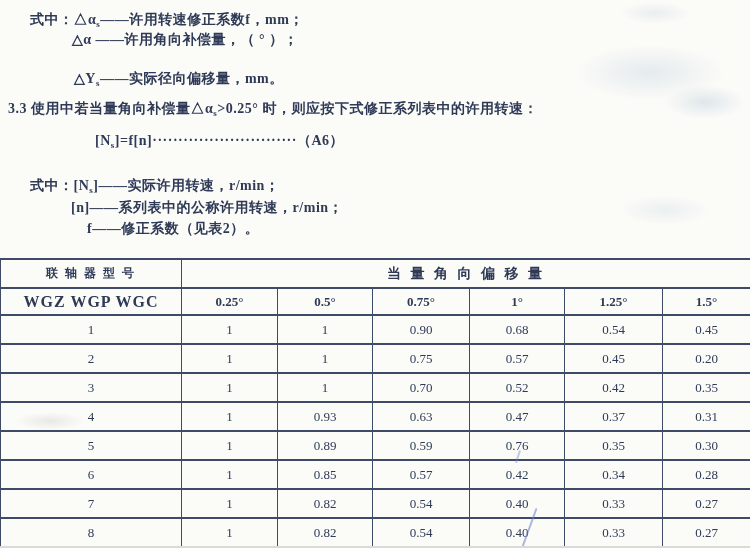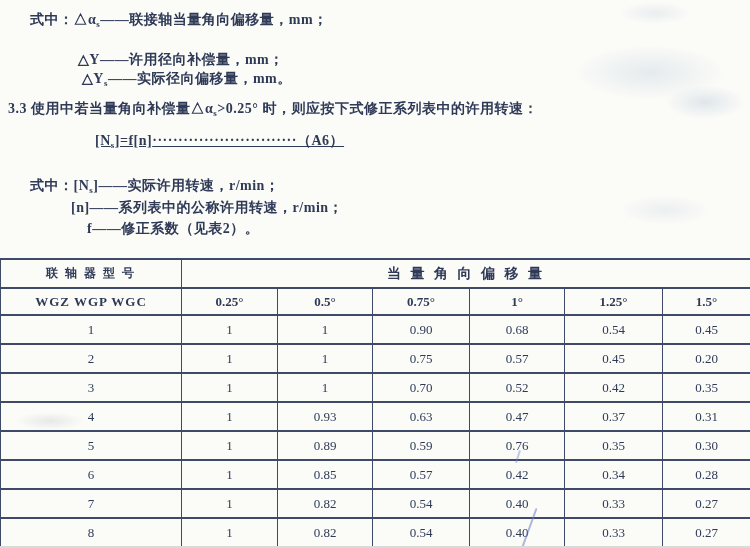--- a/index.html
+++ b/index.html
@@ -7,41 +7,41 @@
   #page {
     position:relative; width:750px; height:548px;
     background:var(--paper, #fbfbf8);
     color:var(--ink, #2f3a57);
     font-family:"Liberation Serif", serif;
     overflow:hidden;
   }
   .abs { position:absolute; white-space:nowrap; }
   .def  { font-size:14px; font-weight:bold; letter-spacing:0.5px; }
   .para { font-size:14px; font-weight:bold; letter-spacing:0.5px; }
-  .formula { font-size:14px; font-weight:bold; letter-spacing:0.5px;text-decoration:underline; }
+  .formula { font-size:14px; font-weight:bold; letter-spacing:0.5px; }
   sub.sm { font-size:9px; vertical-align:-3px; font-weight:inherit; }
 
   .caption {
     top:234px; left:0; width:690px; text-align:center;
     font-size:14px; font-weight:bold; letter-spacing:1px;
   }
 
   table.coef {
     position:absolute; top:258px; left:0; width:750px;
     border-collapse:collapse; table-layout:fixed;
   }
   table.coef th, table.coef td {
     border-style:solid;
     border-color:var(--table_border, #3e4a68);
     border-width:2px 1.5px;
     padding:0; text-align:center; vertical-align:middle;
   }
   th.group  { font-size:14px; font-weight:bold; letter-spacing:3px; height:27px; }
   th.colhdr { font-size:12px; font-weight:bold; letter-spacing:2px; height:27px; }
-  th.model  { font-size:13px; font-weight:bold; letter-spacing:1px; height:25px; }
+  th.model  { font-size:16px; font-weight:bold; letter-spacing:1px; height:25px; }
   th.angle  { font-size:13px; font-weight:bold; height:25px; }
   td.model-cell { font-size:13px; height:27px; }
   td.val        { font-size:13px; height:27px; }
 
   
   .smudge { position:absolute; pointer-events:none; }
   .sm1 { right:25px; top:45px;  width:150px; height:55px;
          background:radial-gradient(ellipse at center, rgba(176,196,214,0.30), rgba(176,196,214,0) 70%); }
   .sm2 { right:5px;  top:85px;  width:80px;  height:34px;
          background:radial-gradient(ellipse at center, rgba(170,192,210,0.35), rgba(170,192,210,0) 70%); }
@@ -62,26 +62,26 @@
 <body>
 
 <div id="page">
 
   <div class="smudge sm1"></div>
   <div class="smudge sm2"></div>
   <div class="smudge sm3"></div>
   <div class="smudge sm4"></div>
   <div class="smudge sm5"></div>
 
-  <div class="abs def" style="left:30px; top:11px;"><span>式中：</span><span>△α</span><sub class="sm">s</sub><span>——联接轴当量角向偏移量，mm；</span></div>
+  <div class="abs def" style="left:30px; top:11px;"><span>式中：</span><span>△α</span><sub class="sm">s</sub><span>——许用转速修正系数f，mm；</span></div>
+
+  <div class="abs def" style="left:72px; top:31px;"><span>△α </span><span>——许用角向补偿量，（ ° ）；</span></div>
 
 
-  <div class="abs def" style="left:78px; top:51px;"><span>△Y</span><span>——许用径向补偿量，mm；</span></div>
-
-  <div class="abs def" style="left:74px; top:70px;margin-left:8px;"><span>△Y</span><sub class="sm">s</sub><span>——实际径向偏移量，mm。</span></div>
+  <div class="abs def" style="left:74px; top:70px;"><span>△Y</span><sub class="sm">s</sub><span>——实际径向偏移量，mm。</span></div>
 
   <div class="abs para" style="left:8px; top:100px;"><span>3.3 使用中若当量角向补偿量△α</span><sub class="sm">s</sub><span>&gt;0.25° 时，则应按下式修正系列表中的许用转速：</span></div>
 
   <div class="abs formula" style="left:95px; top:132px;"><span>[N</span><sub class="sm">s</sub><span>]=f[n]</span><span>····························</span><span>（A6）</span></div>
 
   <div class="abs def" style="left:30px; top:177px;"><span>式中：[N</span><sub class="sm">s</sub><span>]——实际许用转速，r/min；</span></div>
 
   <div class="abs def" style="left:71px; top:199px;"><span>[n]——系列表中的公称许用转速，r/min；</span></div>
 
   <div class="abs def" style="left:87px; top:220px;"><span>f——修正系数（见表2）。</span></div>

